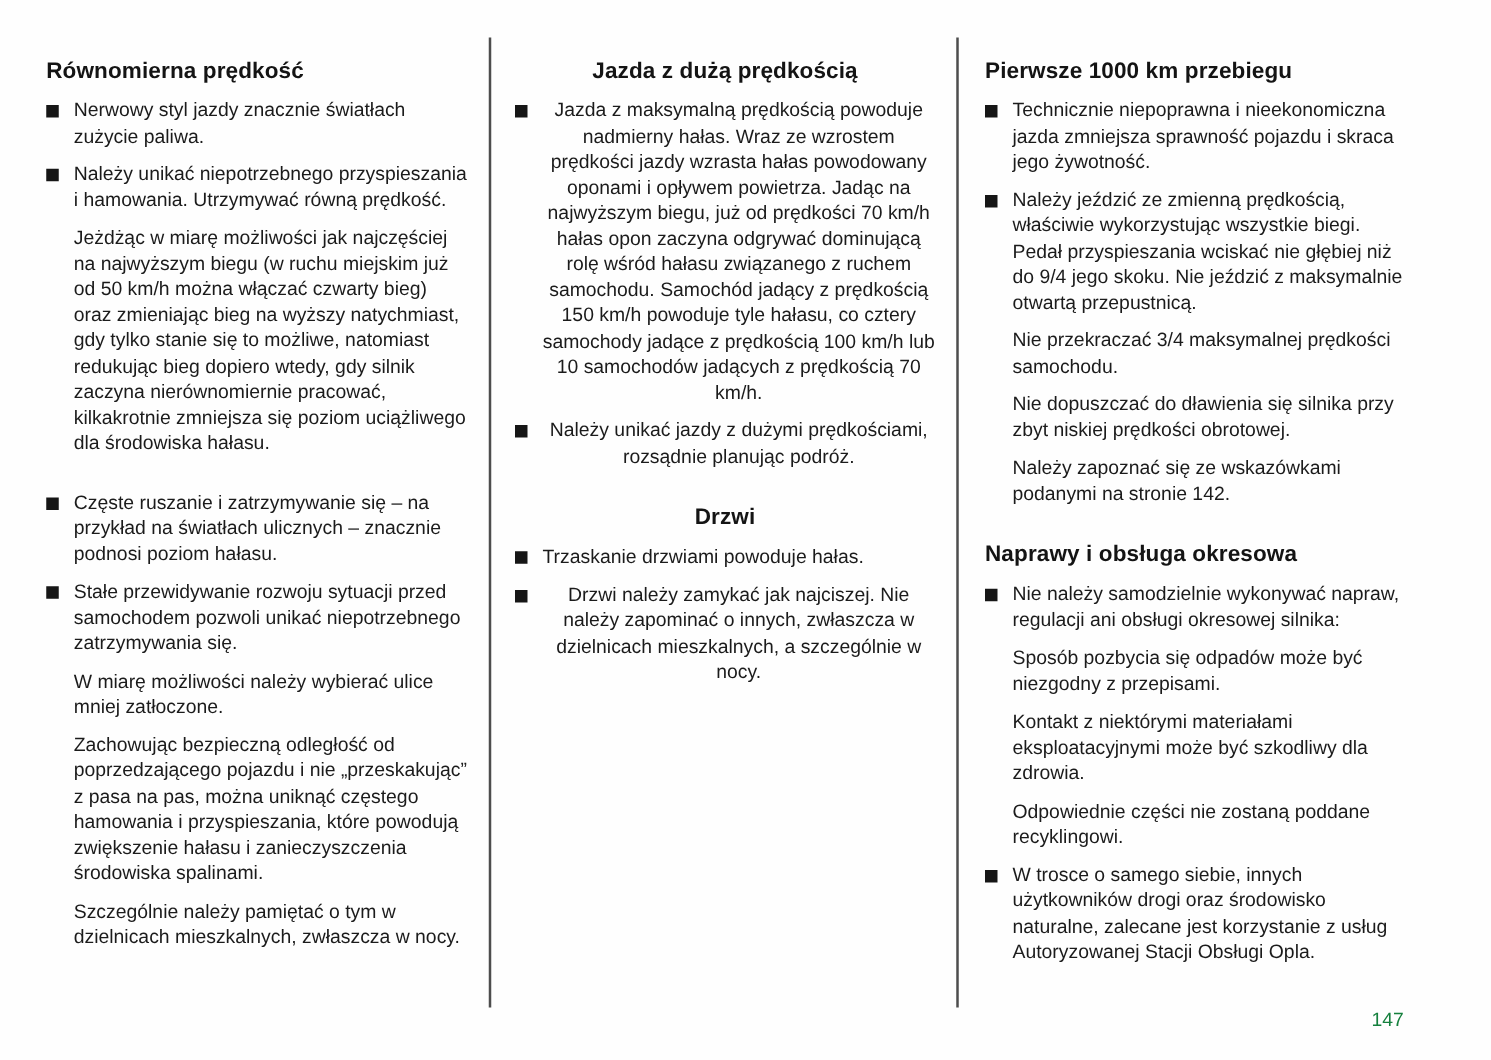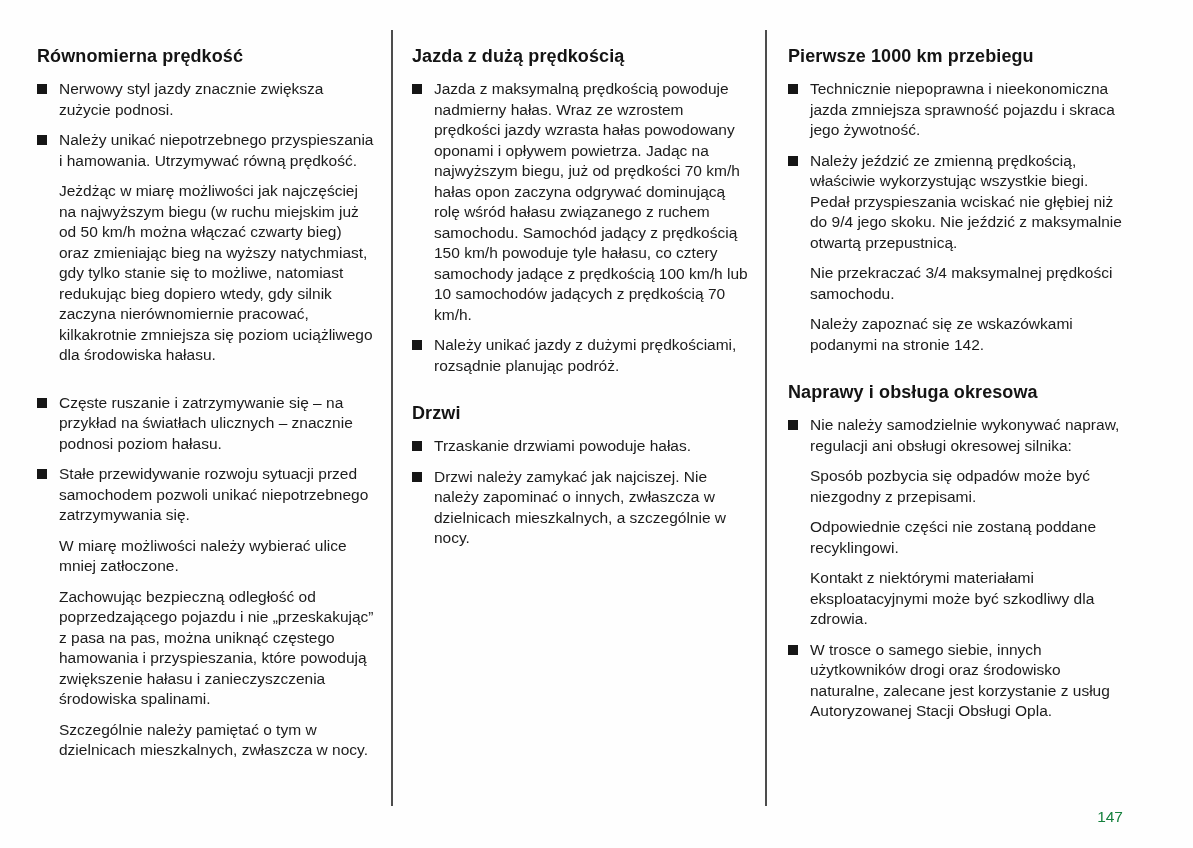--- a/index.html
+++ b/index.html
@@ -7,21 +7,21 @@
     width: 1193px; height: 848px;
     background: #ffffff;
     font-family: "Liberation Sans", sans-serif;
     color: #1b1b1b;
     position: relative;
     overflow: hidden;
   }
   .page { position: absolute; inset: 0; background: #fefefe; }
   .col { position: absolute; top: 46px; }
   #col-0 { left: 37px;  width: 338px; }
-  #col-1 { left: 412px; width: 336px; }
+  #col-1 { left: 412px; width: 336px; text-align: center; }
   #col-2 { left: 788px; width: 340px; }
   .divider {
     position: absolute; top: 30px; height: 776px; width: 2px;
     background: #4d4d4d;
   }
   .d1 { left: 391px; }
   .d2 { left: 765px; }
   .section { margin-bottom: 27px; }
   .section-heading {
     font-size: 18px; font-weight: bold;
@@ -49,21 +49,21 @@
 </style>
 </head>
 <body>
 
 <div class="page">
   <div class="col" id="col-0">
       <div class="section">
         <h2 class="section-heading">Równomierna prędkość</h2>
         <div class="item bullet">
           <span class="marker"></span>
-          <span class="item-text">Nerwowy styl jazdy znacznie zwiększa zużycie podnosi.</span>
+          <span class="item-text">Nerwowy styl jazdy znacznie światłach zużycie paliwa.</span>
         </div>
         <div class="item bullet">
           <span class="marker"></span>
           <span class="item-text">Należy unikać niepotrzebnego przyspieszania i hamowania. Utrzymywać równą prędkość.</span>
         </div>
         <div class="item para">
           <span class="item-text">Jeżdżąc w miarę możliwości jak najczęściej na najwyższym biegu (w ruchu miejskim już od 50 km/h można włączać czwarty bieg) oraz zmieniając bieg na wyższy natychmiast, gdy tylko stanie się to możliwe, natomiast redukując bieg dopiero wtedy, gdy silnik zaczyna nierównomiernie pracować, kilkakrotnie zmniejsza się poziom uciążliwego dla środowiska hałasu.</span>
         </div>
       </div>
       <div class="section">
@@ -120,37 +120,40 @@
           <span class="item-text">Technicznie niepoprawna i nieekonomiczna jazda zmniejsza sprawność pojazdu i skraca jego żywotność.</span>
         </div>
         <div class="item bullet">
           <span class="marker"></span>
           <span class="item-text">Należy jeździć ze zmienną prędkością, właściwie wykorzystując wszystkie biegi. Pedał przyspieszania wciskać nie głębiej niż do 9/4 jego skoku. Nie jeździć z maksymalnie otwartą przepustnicą.</span>
         </div>
         <div class="item para">
           <span class="item-text">Nie przekraczać 3/4 maksymalnej prędkości samochodu.</span>
         </div>
         <div class="item para">
+          <span class="item-text">Nie dopuszczać do dławienia się silnika przy zbyt niskiej prędkości obrotowej.</span>
+        </div>
+        <div class="item para">
           <span class="item-text">Należy zapoznać się ze wskazówkami podanymi na stronie 142.</span>
         </div>
       </div>
       <div class="section">
         <h2 class="section-heading">Naprawy i obsługa okresowa</h2>
         <div class="item bullet">
           <span class="marker"></span>
           <span class="item-text">Nie należy samodzielnie wykonywać napraw, regulacji ani obsługi okresowej silnika:</span>
         </div>
         <div class="item para">
           <span class="item-text">Sposób pozbycia się odpadów może być niezgodny z przepisami.</span>
         </div>
         <div class="item para">
-          <span class="item-text">Odpowiednie części nie zostaną poddane recyklingowi.</span>
+          <span class="item-text">Kontakt z niektórymi materiałami eksploatacyjnymi może być szkodliwy dla zdrowia.</span>
         </div>
         <div class="item para">
-          <span class="item-text">Kontakt z niektórymi materiałami eksploatacyjnymi może być szkodliwy dla zdrowia.</span>
+          <span class="item-text">Odpowiednie części nie zostaną poddane recyklingowi.</span>
         </div>
         <div class="item bullet">
           <span class="marker"></span>
           <span class="item-text">W trosce o samego siebie, innych użytkowników drogi oraz środowisko naturalne, zalecane jest korzystanie z usług Autoryzowanej Stacji Obsługi Opla.</span>
         </div>
       </div>
     </div>
   <div class="page-number">147</div>
 </div>
 

